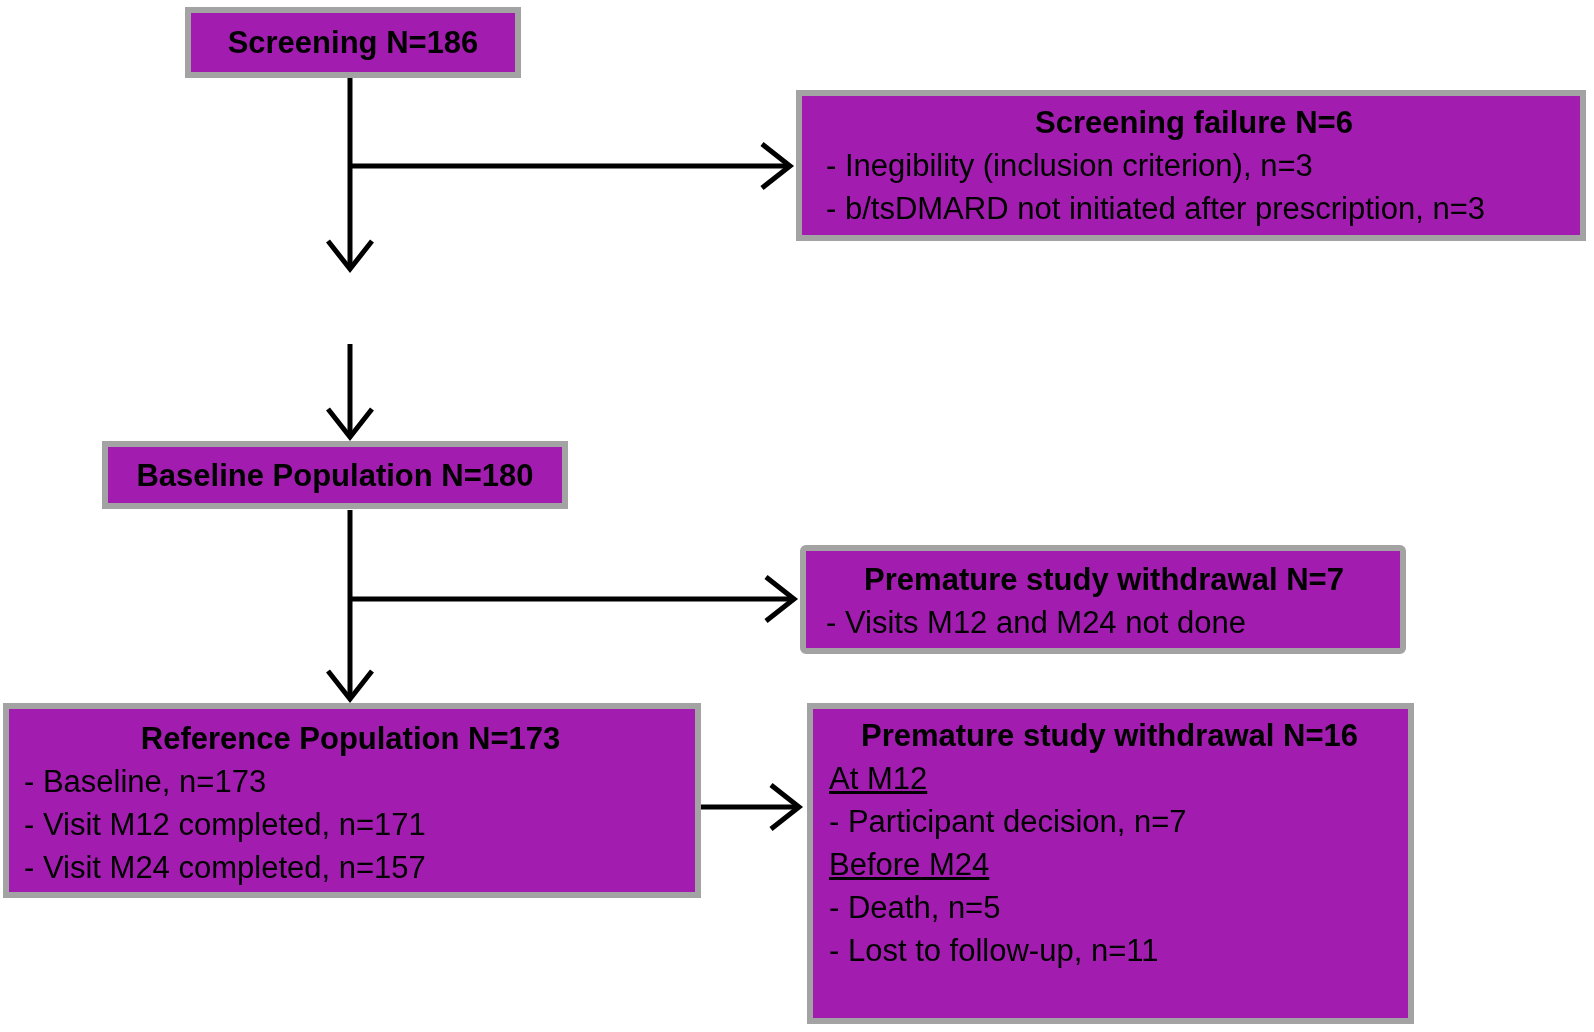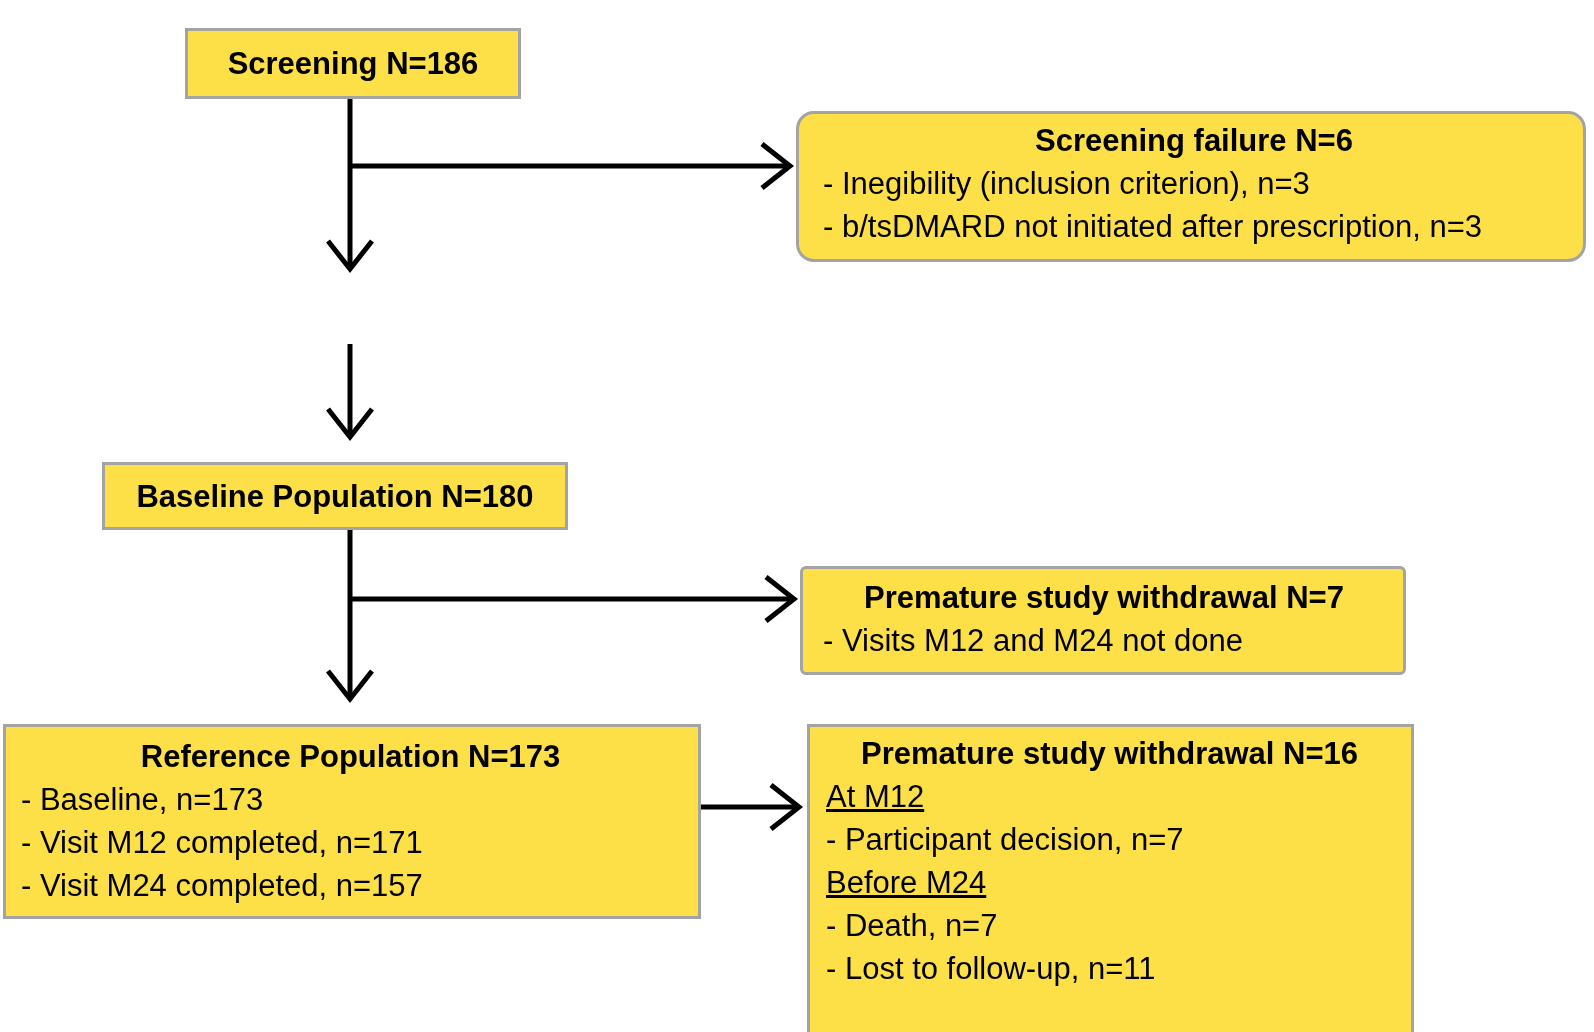--- a/index.html
+++ b/index.html
@@ -22,44 +22,43 @@
     position: absolute;
     left: 0;
     top: 0;
     width: 1594px;
     height: 1032px;
     pointer-events: none;
   }
   .fbox {
     position: absolute;
     box-sizing: border-box;
-    background: #fde047;
-    border: 3px solid #a3a3a3;
-    margin-top: 21px;
+    background: #a21caf;
+    border: 6px solid #a3a3a3;
   }
   .fbox .title {
     font-weight: bold;
     text-align: center;
     white-space: nowrap;
   }
   .fbox .line {
     text-align: left;
     white-space: nowrap;
   }
   .center-one {
     display: flex;
     align-items: center;
     justify-content: center;
   }
   .u {
     text-decoration: underline;
   }
   
   #box-screening   { left: 185px; top: 7px;   width: 336px; height: 71px; }
-  #box-screenfail  { left: 796px; top: 90px;  width: 790px; height: 151px; padding: 5px 18px 0 24px; border-radius: 18px; }
+  #box-screenfail  { left: 796px; top: 90px;  width: 790px; height: 151px; padding: 5px 18px 0 24px; }
   #box-included    { left: 199px; top: 273px; width: 307px; height: 70px; }
   #box-baseline    { left: 102px; top: 441px; width: 466px; height: 68px; }
   #box-withdraw7   { left: 800px; top: 545px; width: 606px; height: 109px; padding: 7px 18px 0 20px; border-radius: 6px; }
   #box-reference   { left: 3px;   top: 703px; width: 698px; height: 195px; padding: 8px 18px 0 15px; }
   #box-withdraw16  { left: 807px; top: 703px; width: 607px; height: 321px; padding: 5px 18px 6px 16px; }
 </style>
 </head>
 <body>
 
 <div id="canvas">
@@ -110,17 +109,17 @@
     <div class="line">- Baseline, n=173</div>
     <div class="line">- Visit M12 completed, n=171</div>
     <div class="line">- Visit M24 completed, n=157</div>
   </div>
 
   <div id="box-withdraw16" class="fbox">
     <div class="title">Premature study withdrawal N=16</div>
     <div class="line u">At M12</div>
     <div class="line">- Participant decision, n=7</div>
     <div class="line u">Before M24</div>
-    <div class="line">- Death, n=7</div>
+    <div class="line">- Death, n=5</div>
     <div class="line">- Lost to follow-up, n=11</div>
   </div>
 
 </div>
 
 </body></html>

